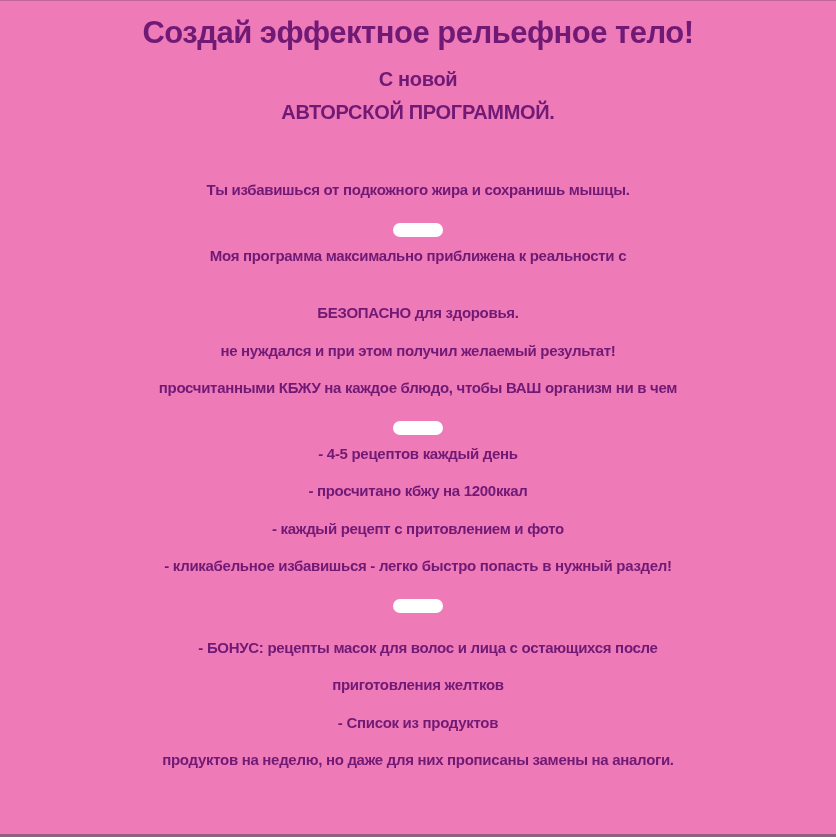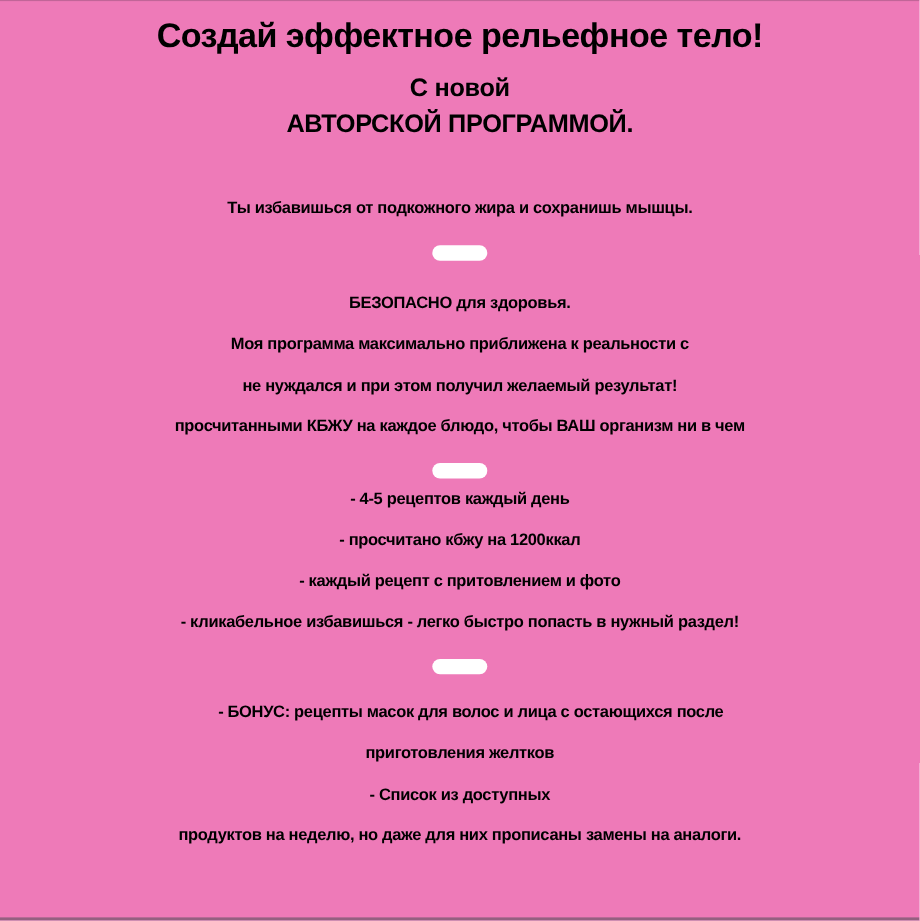--- a/index.html
+++ b/index.html
@@ -3,39 +3,39 @@
 <meta charset="utf-8">
 <style>
   html, body { margin: 0; padding: 0; }
   .page {
     position: relative;
     width: 836px;
     height: 837px;
     background: #ee7ab8;
     overflow: hidden;
     text-align: center;
-    color: #000000;
+    color: #701a75;
     font-family: "Liberation Sans", sans-serif;
     font-weight: 700;
   }
   .top-edge {
     position: absolute; top: 0; left: 0;
     width: 100%; height: 1px;
     background: rgba(60, 40, 55, 0.25);
   }
   .title {
     margin: 0;
     padding-top: 13px;
     font-size: 31px;
     line-height: 40px;
     letter-spacing: -0.5px;
     white-space: nowrap;
   }
   .sub {
-    font-size: 23px;
+    font-size: 20px;
     line-height: 33px;
     letter-spacing: -0.3px;
     white-space: nowrap;
   }
   .sub-first { margin-top: 10px; }
   .line {
     font-size: 15px;
     line-height: 37.5px;
     letter-spacing: -0.3px;
     white-space: nowrap;
@@ -64,33 +64,33 @@
   <div class="top-edge"></div>
 
   <h1 class="title">Создай эффектное рельефное тело!</h1>
   <div class="sub sub-first">С новой</div>
   <div class="sub">АВТОРСКОЙ ПРОГРАММОЙ.</div>
 
   <div class="line intro">Ты избавишься от подкожного жира и сохранишь мышцы.</div>
 
   <div class="pill"></div>
 
+  <div class="line">Моя программа максимально приближена к реальности с</div>
   <div class="line sect">БЕЗОПАСНО для здоровья.</div>
-  <div class="line">Моя программа максимально приближена к реальности с</div>
   <div class="line">не нуждался и при этом получил желаемый результат!</div>
   <div class="line">просчитанными КБЖУ на каждое блюдо, чтобы ВАШ организм ни в чем</div>
 
   <div class="pill"></div>
 
   <div class="line">- 4-5 рецептов каждый день</div>
   <div class="line">- просчитано кбжу на 1200ккал</div>
   <div class="line">- каждый рецепт с притовлением и фото</div>
   <div class="line">- кликабельное избавишься - легко быстро попасть в нужный раздел!</div>
 
   <div class="pill"></div>
 
   <div class="line bonus-first">- БОНУС: рецепты масок для волос и лица с остающихся после</div>
   <div class="line">приготовления желтков</div>
-  <div class="line">- Список из доступных</div>
+  <div class="line">- Список из продуктов</div>
   <div class="line">продуктов на неделю, но даже для них прописаны замены на аналоги.</div>
 
   <div class="bottom-bar"></div>
 </div>
 
 </body></html>

